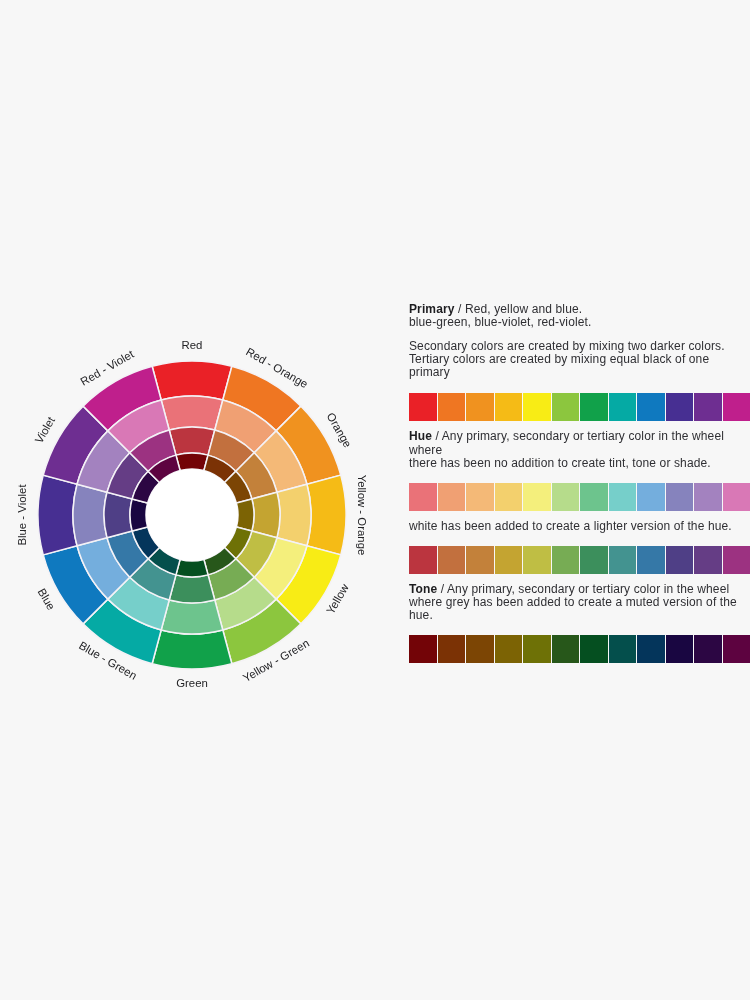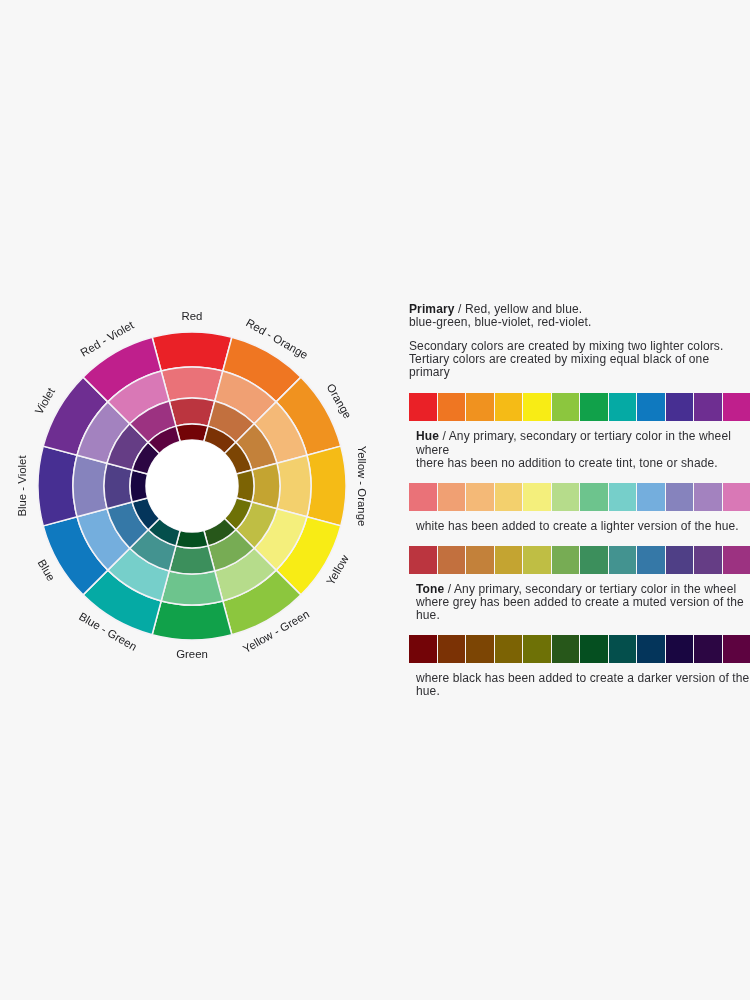--- a/index.html
+++ b/index.html
@@ -17,21 +17,21 @@
     position: relative;
     width: 750px;
     height: 1000px;
     background: #f7f7f7;
   }
 
   
   #wheel-panel {
     position: absolute;
     left: 10px;
-    top: 284px;
+    top: 313px;
     width: 370px;
     height: 410px;
   }
   #wheel-svg {
     position: absolute;
     left: 0;
     top: 0;
   }
 
   
@@ -62,21 +62,21 @@
   }
   .swatch {
     flex: 1 1 0;
     height: 28px;
     border-right: 1.6px solid #f7f7f7;
     box-sizing: border-box;
   }
   .swatch:last-child { border-right: none; }
 
   .block-hue   { margin-top: 14px; }
-  .caption     { margin-top: 9px; margin-left: 7px; }
+  .caption     { margin-top: 9px; }
   .block-tint  { margin-top: 13px; }
   .block-tone  { margin-top: 13px; }
   .block-shade { margin-top: 13px; }
 
   
   .wheel-label {
     font-family: "Liberation Sans", sans-serif;
     font-size: 11.4px;
     fill: #232326;
   }
@@ -159,21 +159,21 @@
   <div id="info-panel">
 
     <div class="para intro-defs">
       <div>
         <b>Primary</b><span> / Red, yellow and blue.</span>
       </div>
       <div>blue-green, blue-violet, red-violet.</div>
     </div>
 
     <div class="para intro-note">
-      <div>Secondary colors are created by mixing two lighter colors.</div>
+      <div>Secondary colors are created by mixing two darker colors.</div>
       <div>Tertiary colors are created by mixing equal black of one primary</div>
     </div>
 
     <div class="swatch-row block-hue" id="row-hue">
         <div class="swatch" style="background: rgb(234, 33, 39);"></div>
         <div class="swatch" style="background: rgb(239, 118, 34);"></div>
         <div class="swatch" style="background: rgb(240, 146, 31);"></div>
         <div class="swatch" style="background: rgb(245, 187, 22);"></div>
         <div class="swatch" style="background: rgb(248, 236, 21);"></div>
         <div class="swatch" style="background: rgb(140, 198, 62);"></div>
@@ -234,17 +234,16 @@
         <div class="swatch" style="background: rgb(110, 113, 6);"></div>
         <div class="swatch" style="background: rgb(39, 87, 26);"></div>
         <div class="swatch" style="background: rgb(5, 79, 32);"></div>
         <div class="swatch" style="background: rgb(4, 79, 76);"></div>
         <div class="swatch" style="background: rgb(4, 53, 91);"></div>
         <div class="swatch" style="background: rgb(25, 6, 65);"></div>
         <div class="swatch" style="background: rgb(44, 6, 67);"></div>
         <div class="swatch" style="background: rgb(93, 3, 64);"></div>
       </div>
     <div class="para caption">
-      <div>where black has been added to create a darker version of the hue.</div>
     </div>
 
   </div>
 </div>
 
 </body></html>

